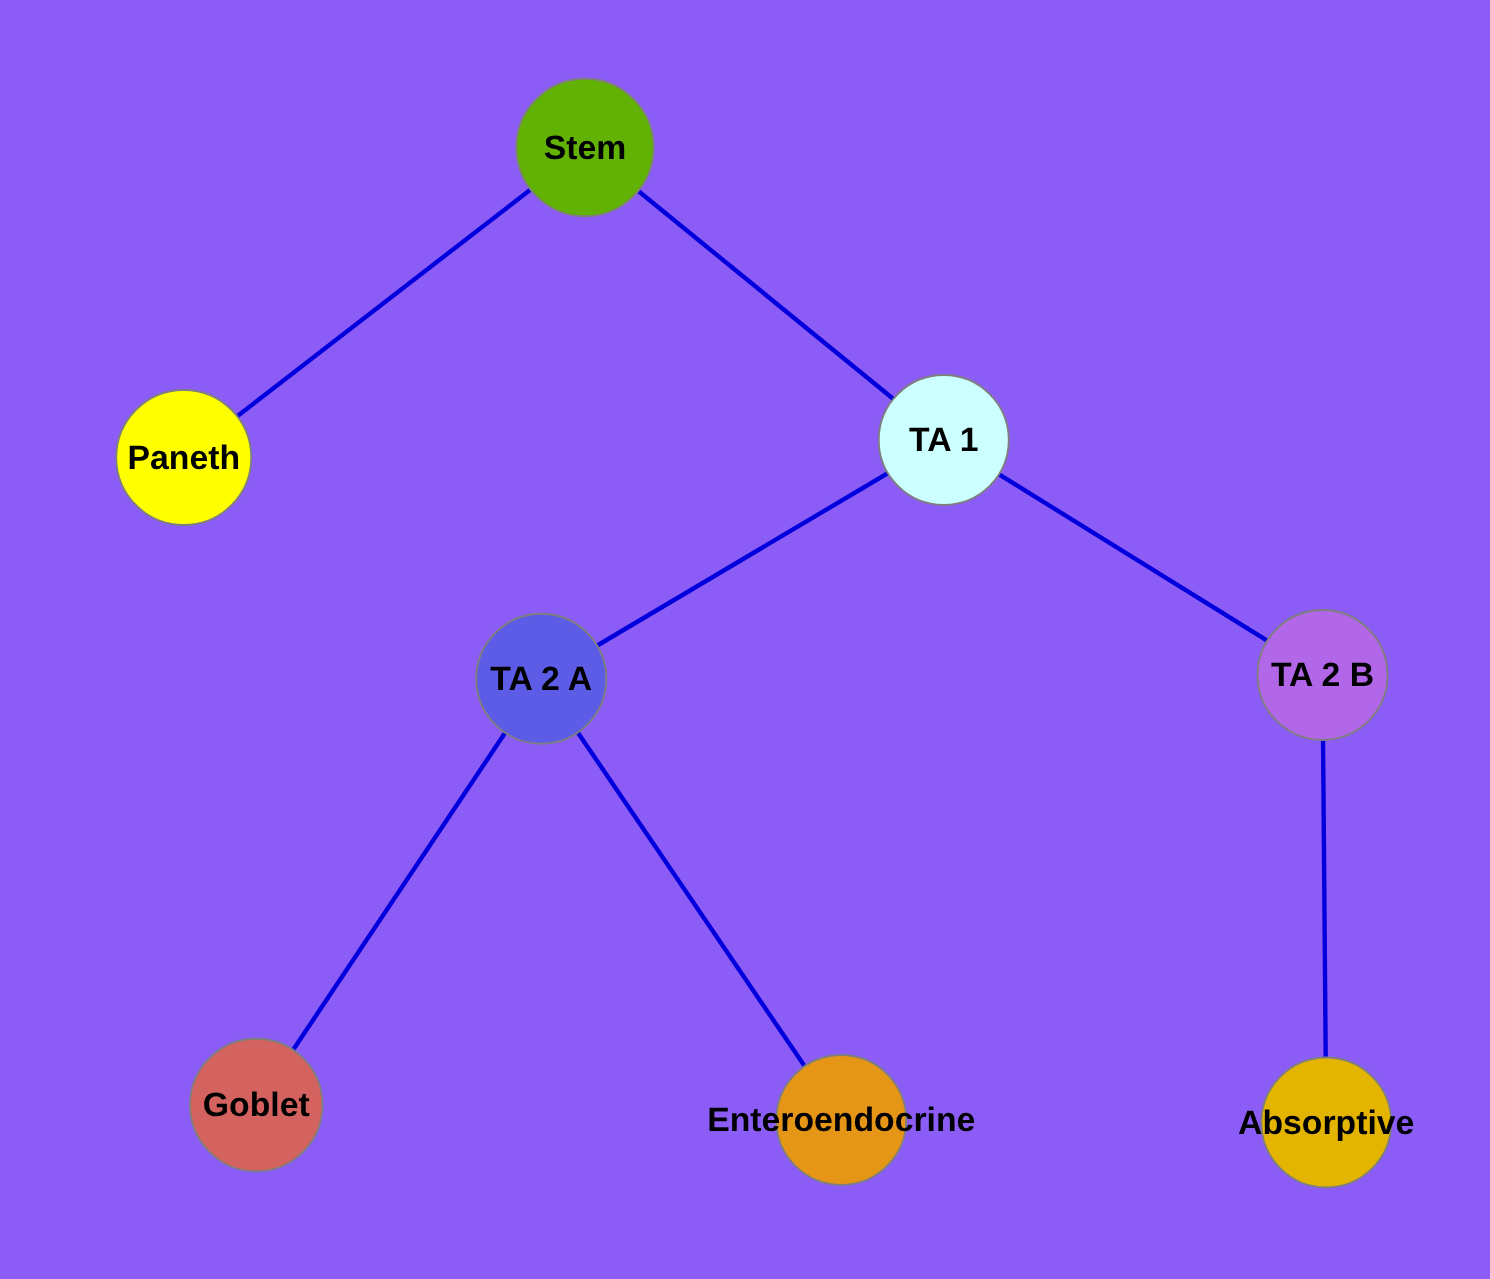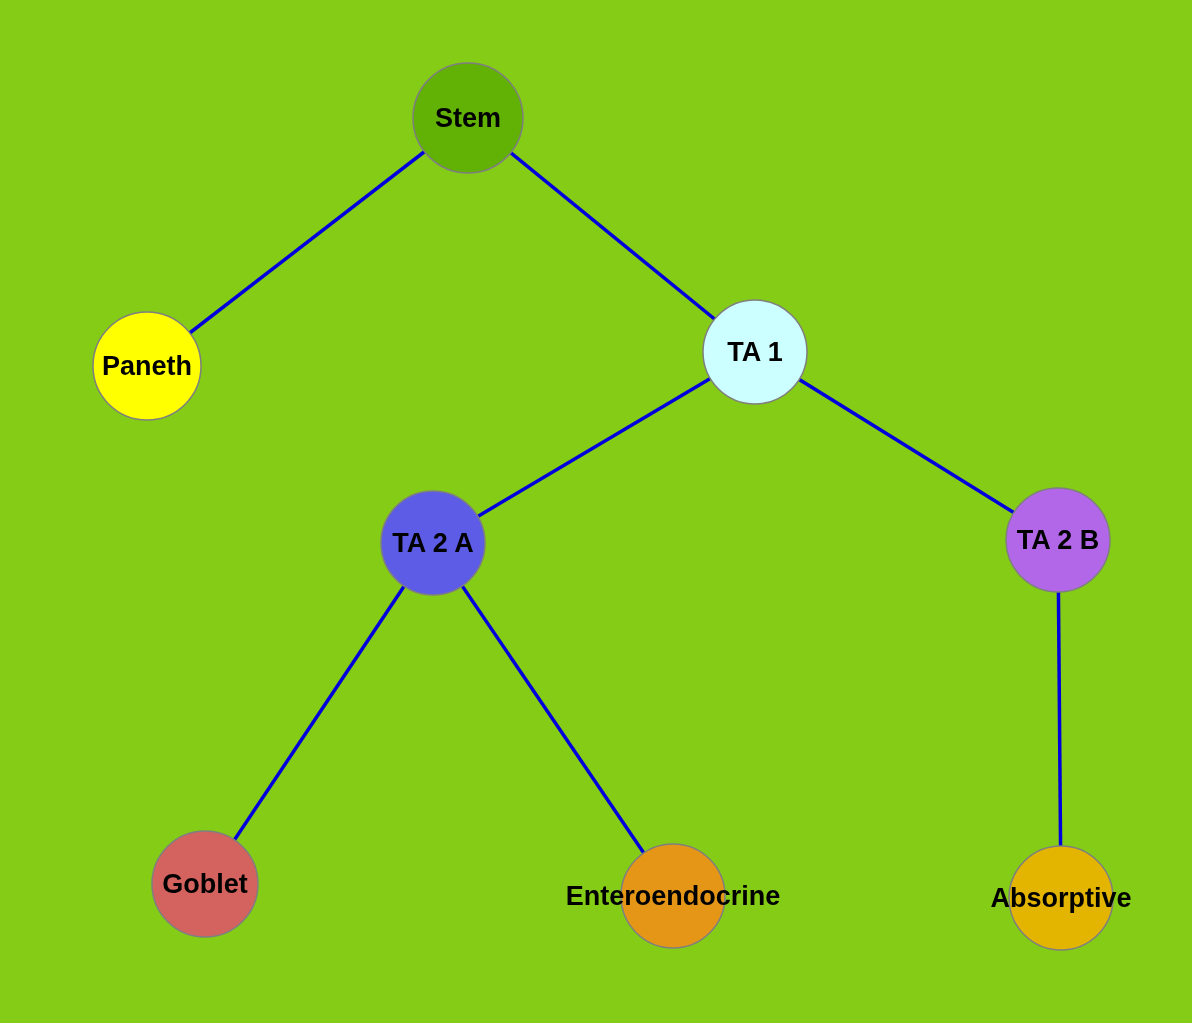--- a/index.html
+++ b/index.html
@@ -7,21 +7,21 @@
     padding: 0;
     width: 1192px;
     height: 1023px;
     overflow: hidden;
     font-family: "Liberation Sans", sans-serif;
   }
   .canvas-wrap {
     position: relative;
     width: 1192px;
     height: 1023px;
-    background: #84cc16;
+    background: #8b5cf6;
   }
   svg.graph {
     display: block;
     width: 1192px;
     height: 1023px;
   }
   .graph-edge {
     stroke-width: 3.5px;
     fill: none;
   }

